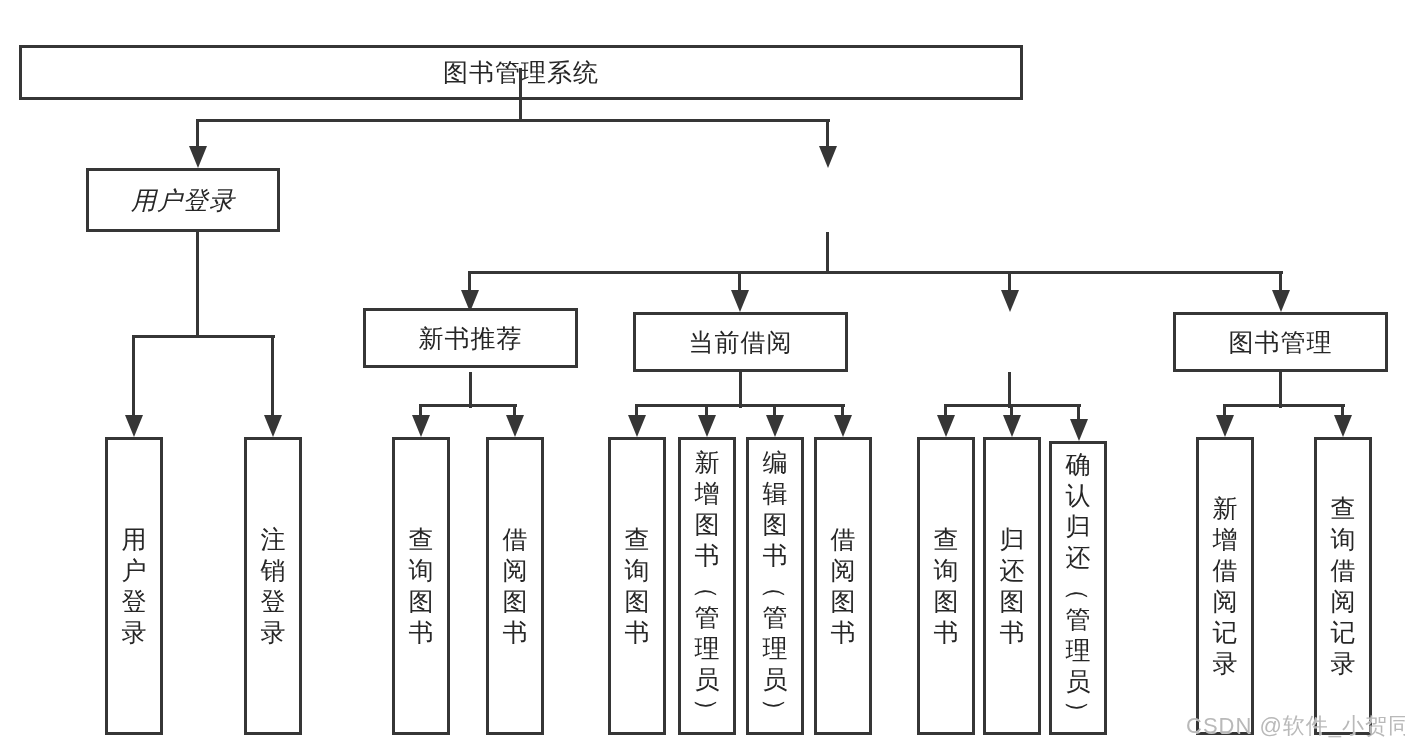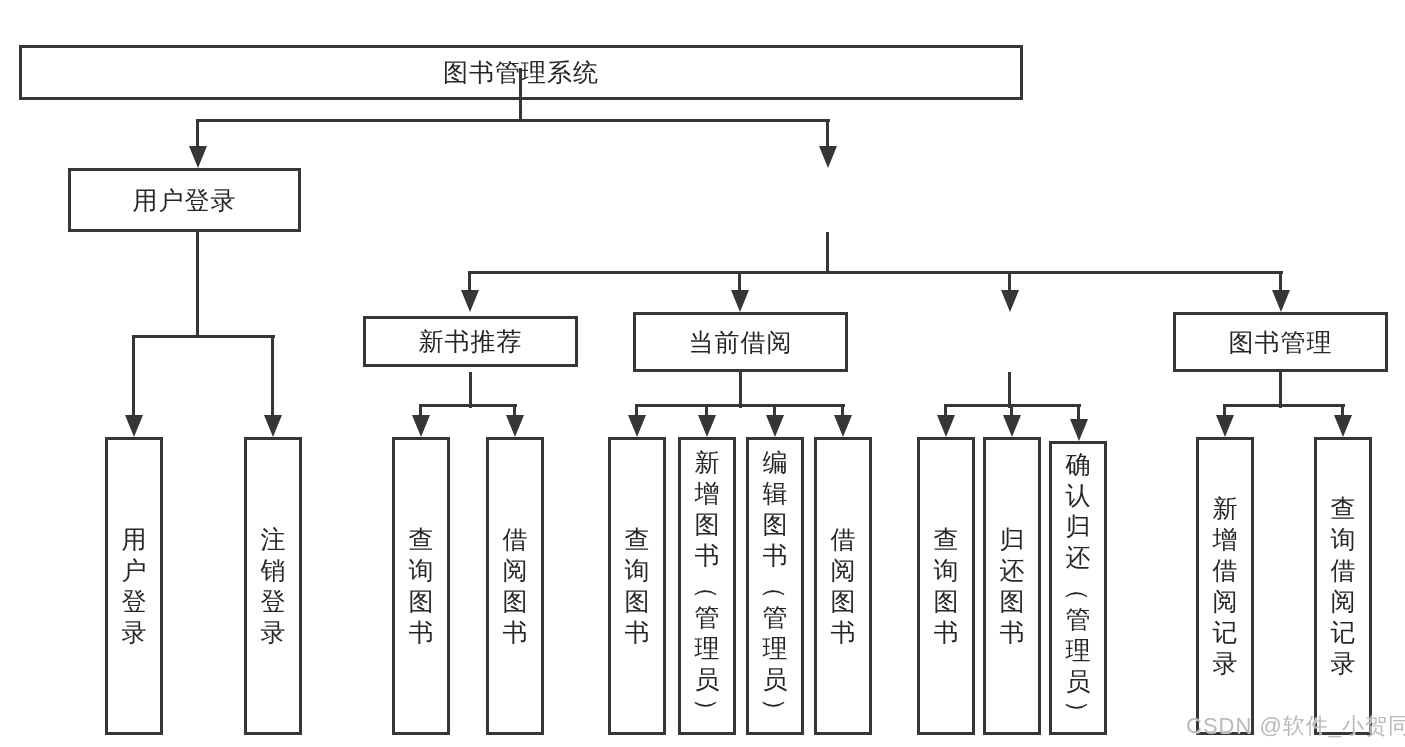--- a/index.html
+++ b/index.html
@@ -53,41 +53,41 @@
 
   <div class="box" style="left:19px;top:3px;width:1004px;height:55px;margin-top:42px;">图书管理系统</div>
 
   <div class="vline" style="left:519px;top:68px;height:54px;"></div>
   <div class="hline" style="left:197px;top:119px;width:633px;"></div>
   <div class="vline" style="left:196px;top:119px;height:28px;"></div>
   <div class="arrow" style="left:189px;top:146px;"></div>
   <div class="vline" style="left:826px;top:119px;height:28px;"></div>
   <div class="arrow" style="left:819px;top:146px;"></div>
 
-  <div class="box" style="left:68px;top:168px;width:233px;height:64px;">用户登录</div>
+  <div class="box" style="left:86px;top:168px;width:194px;height:64px;font-style:italic;">用户登录</div>
 
   <div class="vline" style="left:196px;top:232px;height:106px;"></div>
   <div class="hline" style="left:133px;top:335px;width:142px;"></div>
   <div class="vline" style="left:132px;top:335px;height:81px;"></div>
   <div class="arrow" style="left:125px;top:415px;"></div>
   <div class="vline" style="left:271px;top:335px;height:81px;"></div>
   <div class="arrow" style="left:264px;top:415px;"></div>
 
   <div class="vline" style="left:826px;top:232px;height:42px;"></div>
   <div class="hline" style="left:469px;top:271px;width:814px;"></div>
   <div class="vline" style="left:468px;top:271px;height:21px;"></div>
   <div class="arrow" style="left:461px;top:290px;"></div>
   <div class="vline" style="left:738px;top:271px;height:21px;"></div>
   <div class="arrow" style="left:731px;top:290px;"></div>
   <div class="vline" style="left:1008px;top:271px;height:21px;"></div>
   <div class="arrow" style="left:1001px;top:290px;"></div>
   <div class="vline" style="left:1279px;top:271px;height:21px;"></div>
   <div class="arrow" style="left:1272px;top:290px;"></div>
 
-  <div class="box" style="left:363px;top:316px;width:215px;height:51px;">新书推荐</div>
+  <div class="box" style="left:363px;top:308px;width:215px;height:60px;">新书推荐</div>
   <div class="box" style="left:633px;top:312px;width:215px;height:60px;">当前借阅</div>
   <div class="box" style="left:1173px;top:312px;width:215px;height:60px;">图书管理</div>
 
   <div class="vline" style="left:469px;top:372px;height:36px;"></div>
   <div class="hline" style="left:420px;top:404px;width:97px;"></div>
   <div class="vline" style="left:419px;top:404px;height:14px;"></div>
   <div class="arrow" style="left:412px;top:415px;"></div>
   <div class="vline" style="left:513px;top:404px;height:14px;"></div>
   <div class="arrow" style="left:506px;top:415px;"></div>
 

